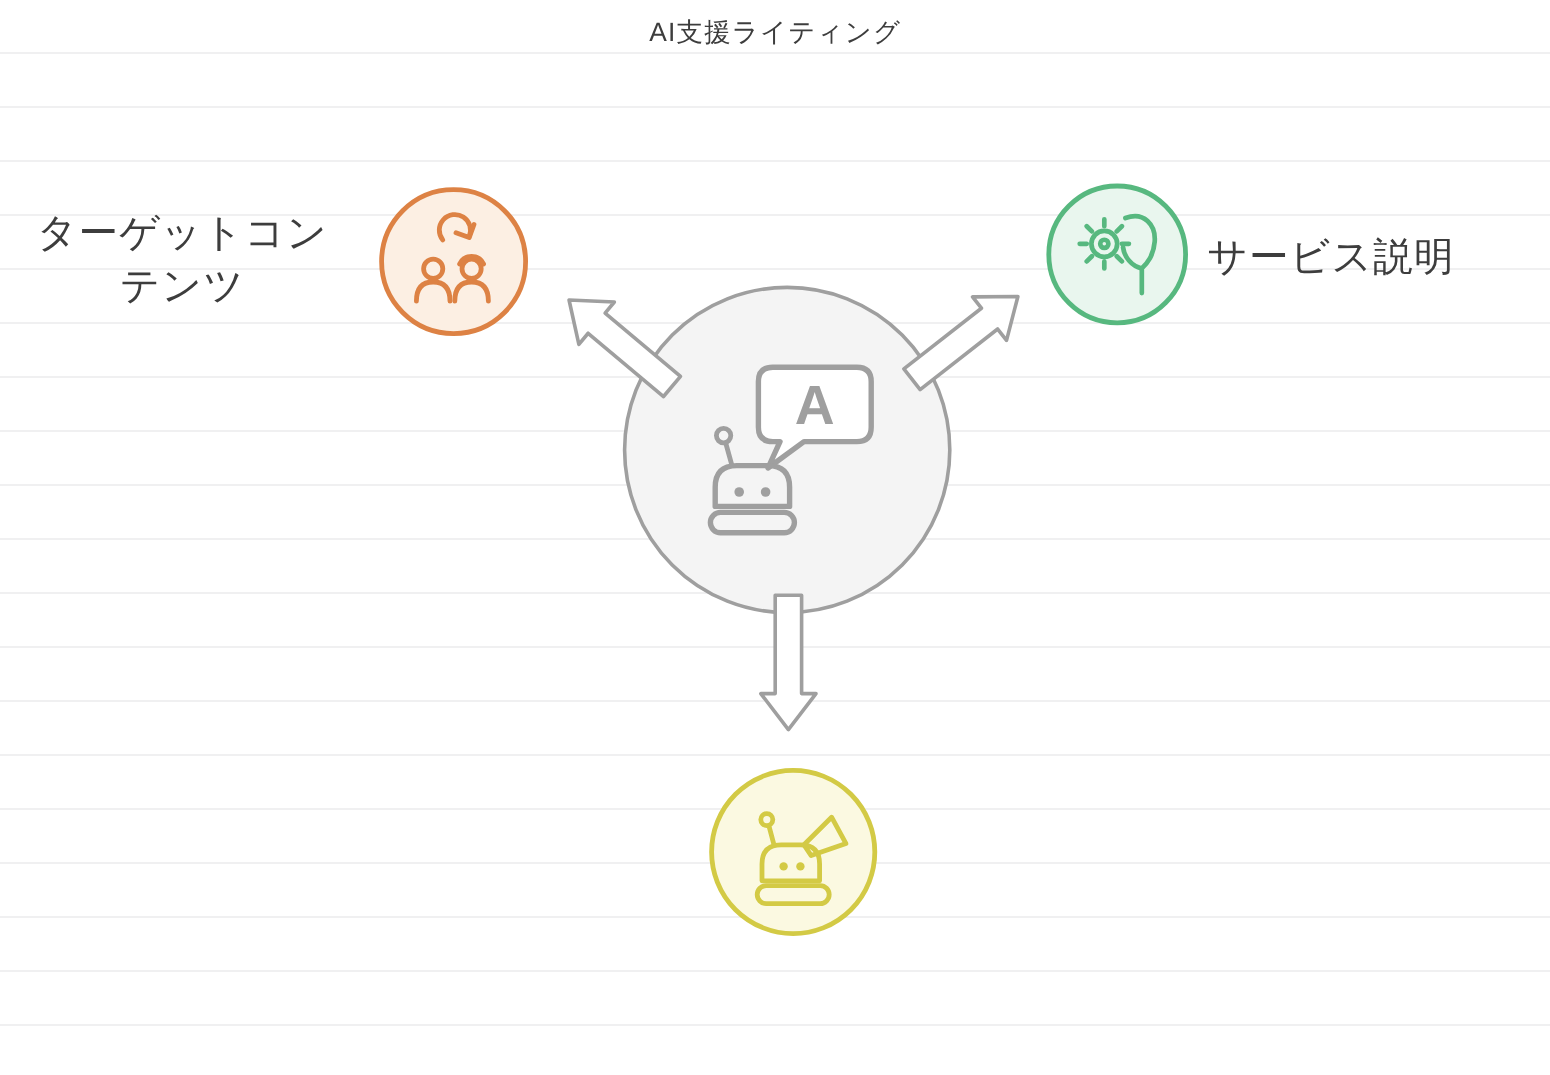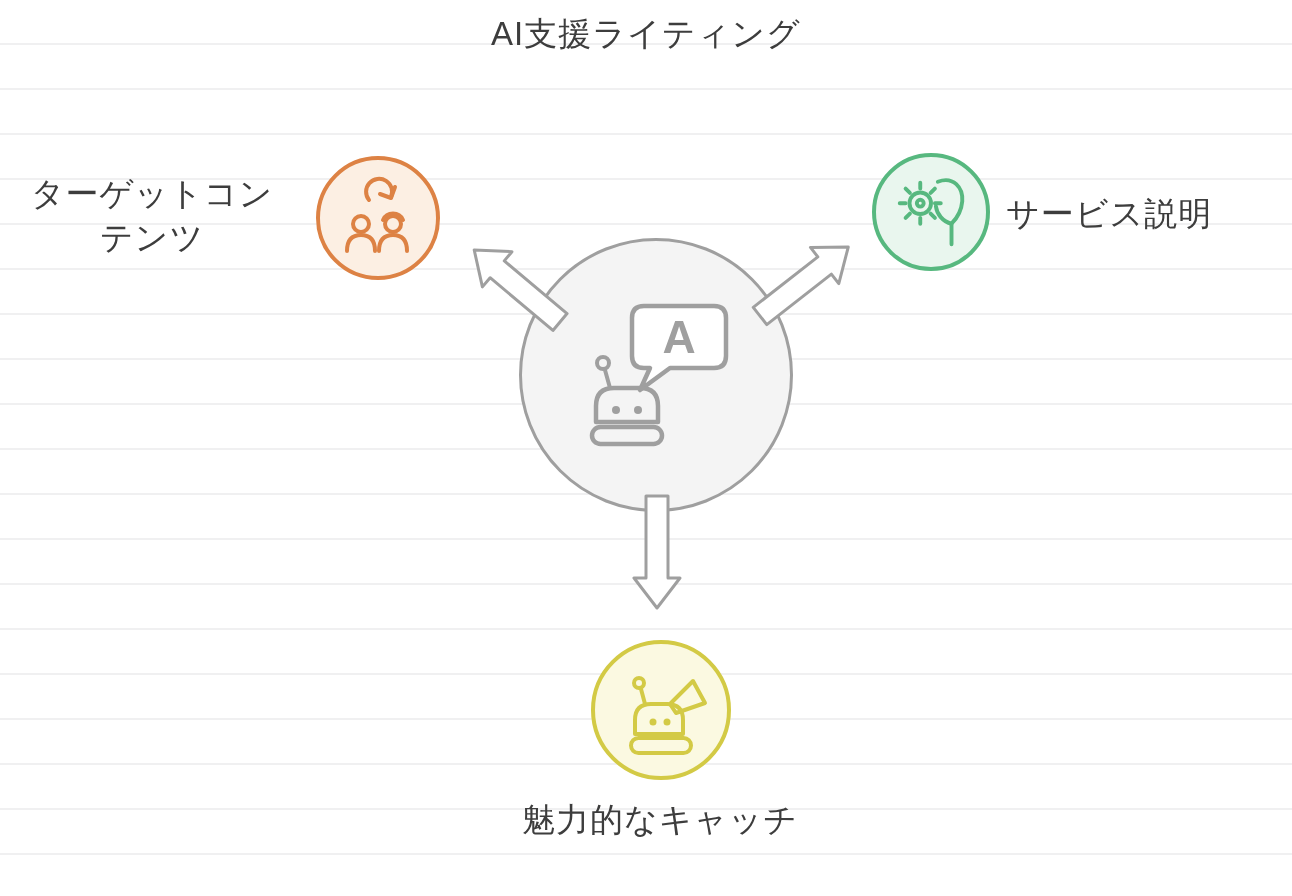--- a/index.html
+++ b/index.html
@@ -14,21 +14,21 @@
       to bottom,
       transparent 0px, transparent 43px,
       var(--ruled-line) 43px, var(--ruled-line) 45px
     );
   }
 
   .title {
     position:absolute;
     top:12px; left:0; width:100%;
     text-align:center;
-    font-size:33px; font-weight:500;
+    font-size:22px; font-weight:500;
     color:var(--text);
     letter-spacing:1px;
   }
 
   .node {
     position:absolute;
     border-radius:50%;
     display:flex; align-items:center; justify-content:center;
   }
   .node-center {
@@ -167,16 +167,15 @@
   </div>
 
   <div class="label label-top-left">
     <div>ターゲットコン</div>
     <div>テンツ</div>
   </div>
 
   <div class="label label-top-right">サービス説明</div>
 
   <div class="label label-bottom">
-    <div>魅力的なキャッチ</div>
   </div>
 
 </div>
 
 </body></html>

